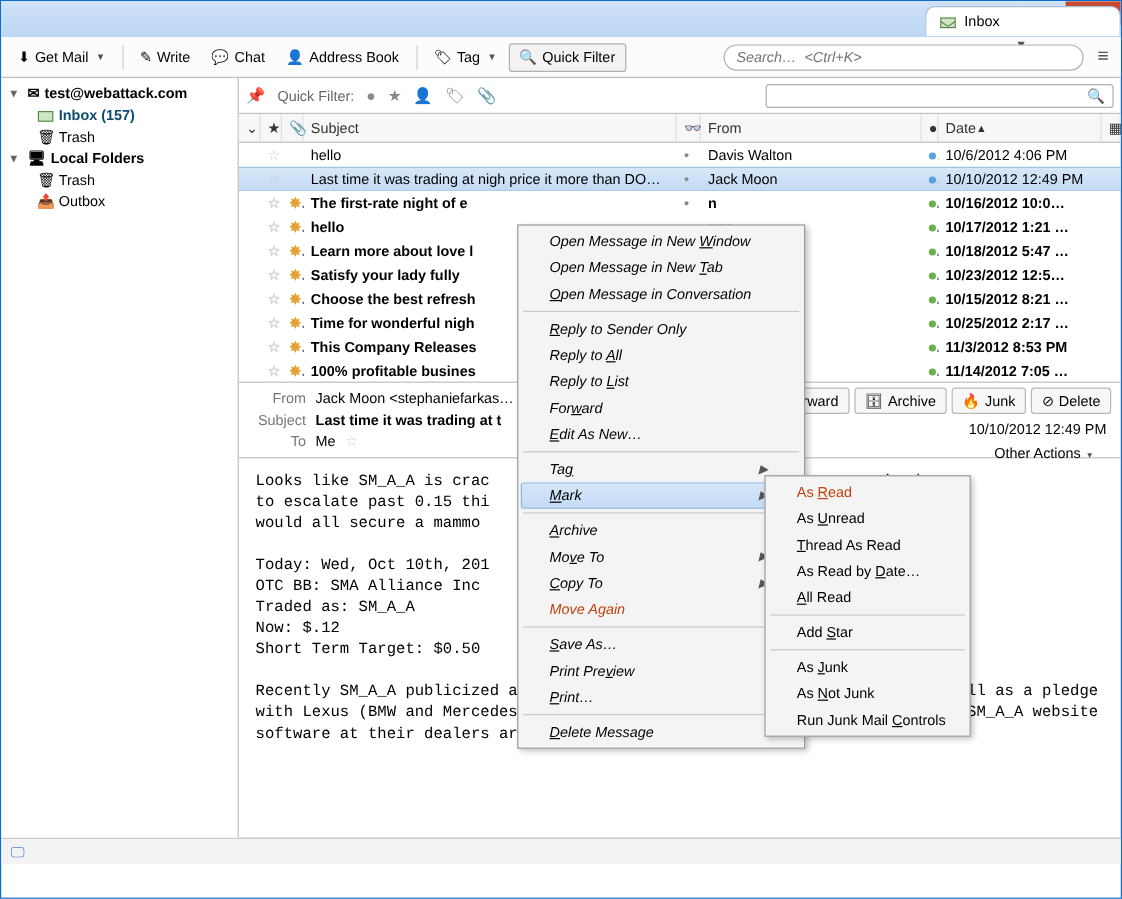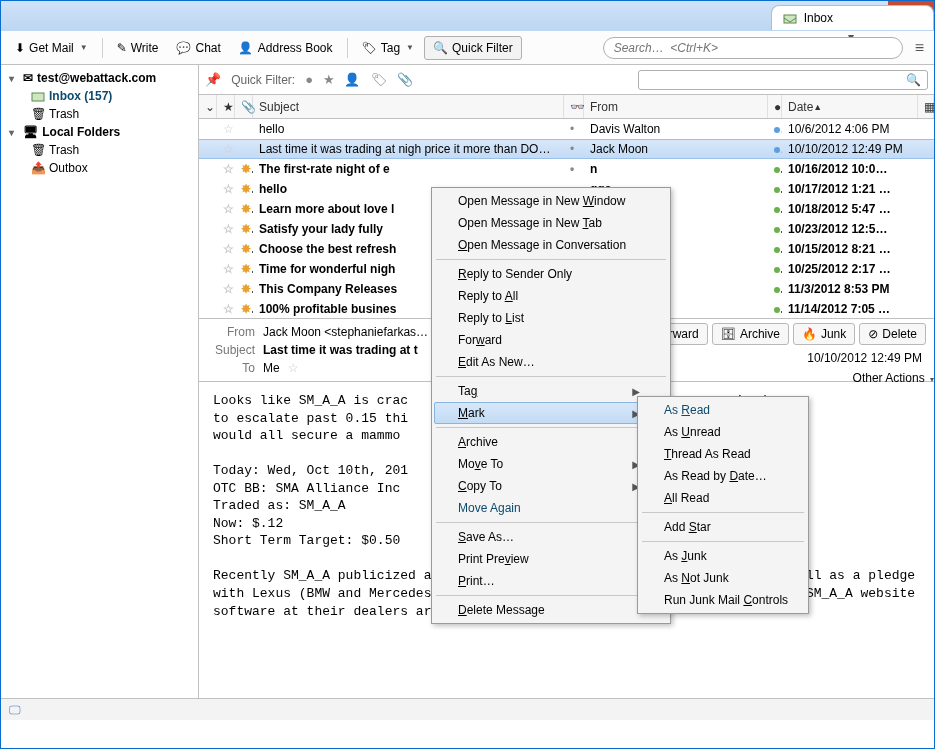--- a/index.html
+++ b/index.html
@@ -41,28 +41,28 @@
 .star { color:#ccc; }
 .sunicon { color:#e8a030; }
 .bluedot { color:#4a8; width:6px; height:6px; border-radius:50%; background:#5aa0e0; display:inline-block; }
 .greendot { width:6px; height:6px; border-radius:50%; background:#6ab04c; display:inline-block; }
 .preview-hdr { border-bottom:1px solid #c0c0c0; padding:6px 10px; display:flex; flex-direction:column; gap:4px; font-size:12px; position:relative; }
 .preview-hdr .row { display:flex; align-items:center; gap:8px; }
 .preview-hdr .lbl { color:#777; width:46px; text-align:right; }
 .preview-actions { position:absolute; right:8px; top:4px; display:flex; gap:4px; }
 .preview-actions .pbtn { border:1px solid #b8b8b8; border-radius:3px; padding:3px 8px; font-size:12px; background:#f7f7f7; display:flex; align-items:center; gap:4px; }
 .preview-meta { position:absolute; right:12px; top:32px; font-size:12px; }
-.other-actions { position:absolute; right:0; top:52px; font-size:12px; }
+.other-actions { position:absolute; right:24px; top:52px; font-size:12px; }
 .preview-body { flex:1; padding:10px 14px; font-family: "Courier New", monospace; font-size:13px; line-height:1.35; overflow:hidden; white-space:pre-wrap; }
 .statusbar { height:22px; border-top:1px solid #c0c0c0; display:flex; align-items:center; padding:0 8px; gap:10px; font-size:12px; background:#f3f3f3; }
 .statusbar .right { margin-left:auto; display:flex; gap:14px; align-items:center; }
 .progress { width:120px; height:12px; border:1px solid #8a8; background:linear-gradient(#8be08b,#4ec04e); }
 .context-menu { position:absolute; background:#f4f4f4; border:1px solid #9a9a9a; box-shadow:2px 2px 5px rgba(0,0,0,.25); font-size:12px; padding:2px; z-index:100; }
 .context-menu .mi { padding:4px 28px 4px 24px; white-space:nowrap; display:flex; align-items:center; }
-.context-menu .mi.disabled { color:#0c4a6e; }
+.context-menu .mi.disabled { color:#c2410c; }
 .context-menu .mi.highlight { background:linear-gradient(#d7e7f9,#c3dbf5); border:1px solid #8ab4e0; border-radius:2px; padding:3px 27px 3px 23px; }
 .context-menu .msep { height:1px; background:#c8c8c8; margin:3px 2px; }
 .context-menu .arrow { margin-left:auto; font-size:10px; color:#555; }
 u{text-decoration:underline;}
 svg{display:block;}
 .folder-icon{width:14px;height:14px;display:inline-flex;}
 </style>
 </head>
 <body>
 
@@ -351,21 +351,21 @@
 Short Term Target: $0.50
 
 Recently SM_A_A publicized a release of a additional office in Florida as well as a pledge with Lexus (BMW and Mercedes expected in Q4) to conceivably use trademarked SM_A_A website software at their dealers around the planet!</div>
   </div>
 </div>
 
 <div class="statusbar">
   <span style="color:#4a7ec9">🖵</span>
 </div>
 
-<div class="context-menu" style="left:430px; top:186px; width:240px;">
+<div class="context-menu" style="left:430px; top:186px; width:240px;font-style:italic;">
   <div class="mi">
       <span>Open Message in New <u>W</u>indow</span>
     </div>
   <div class="mi">
       <span>Open Message in New <u>T</u>ab</span>
     </div>
   <div class="mi">
       <span><u>O</u>pen Message in Conversation</span>
     </div>
   <div class="msep"></div>

